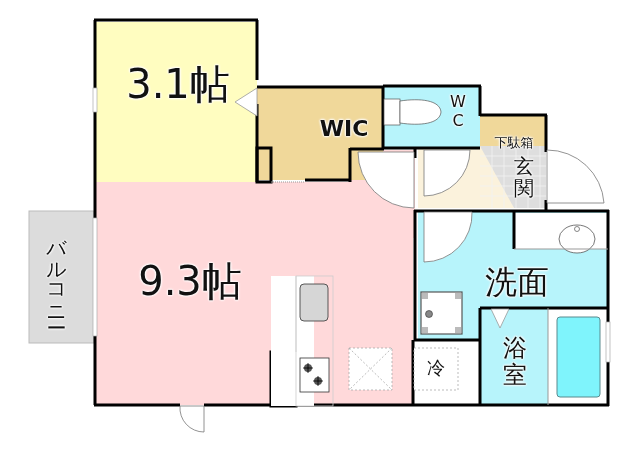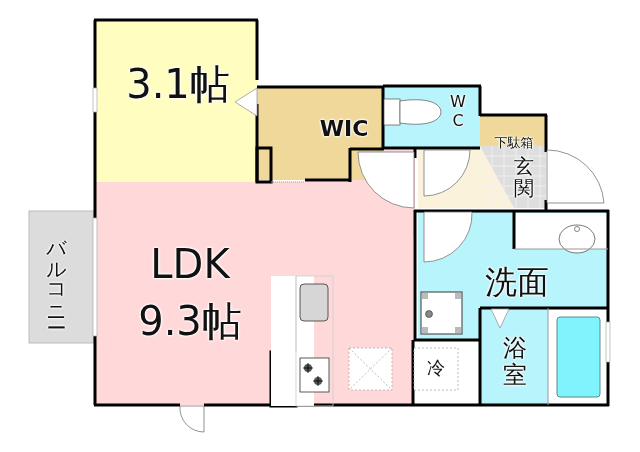--- a/index.html
+++ b/index.html
@@ -177,21 +177,20 @@
 </div>
 
 <div class="lbl" style="left:484px; top:136px; width:60px; font-size:13px;">下駄箱</div>
 
 <div class="lbl" style="left:510px; top:156px; width:28px; font-size:20px;">
   <div>玄</div>
   <div style="margin-top:2px;">関</div>
 </div>
 
 <div class="lbl big" style="left:130px; top:244px; width:120px;">
-  <div>LDK</div>
   <div style="margin-top:17px;">9.3帖</div>
 </div>
 
 <div class="lbl" style="left:482px; top:266px; width:70px; font-size:32px;">洗面</div>
 
 <div class="lbl" style="left:500px; top:336px; width:30px; font-size:24px;">
   <div>浴</div>
   <div style="margin-top:3px;">室</div>
 </div>
 

